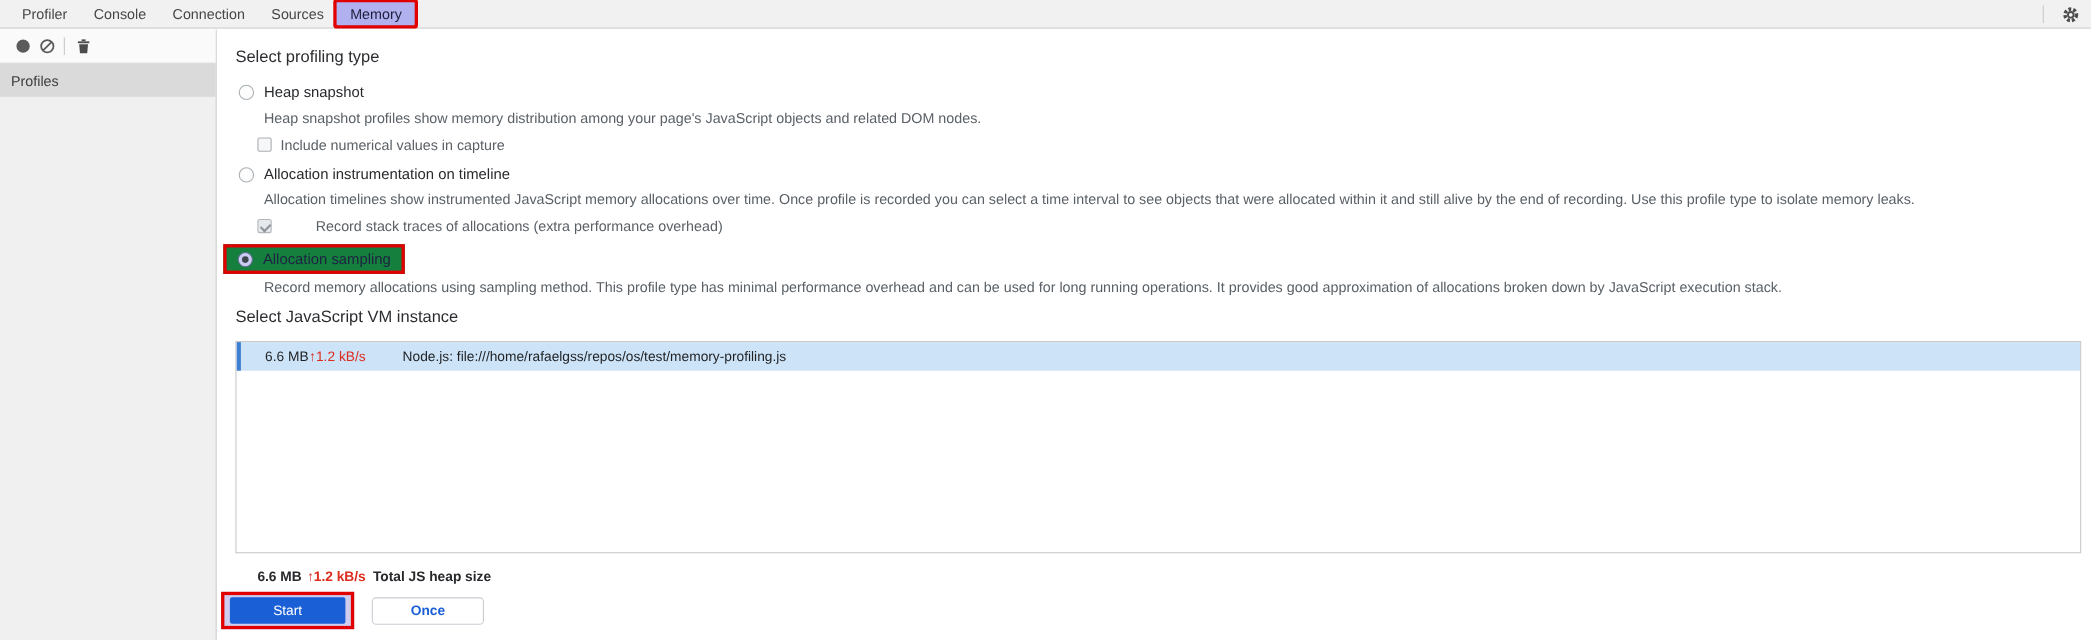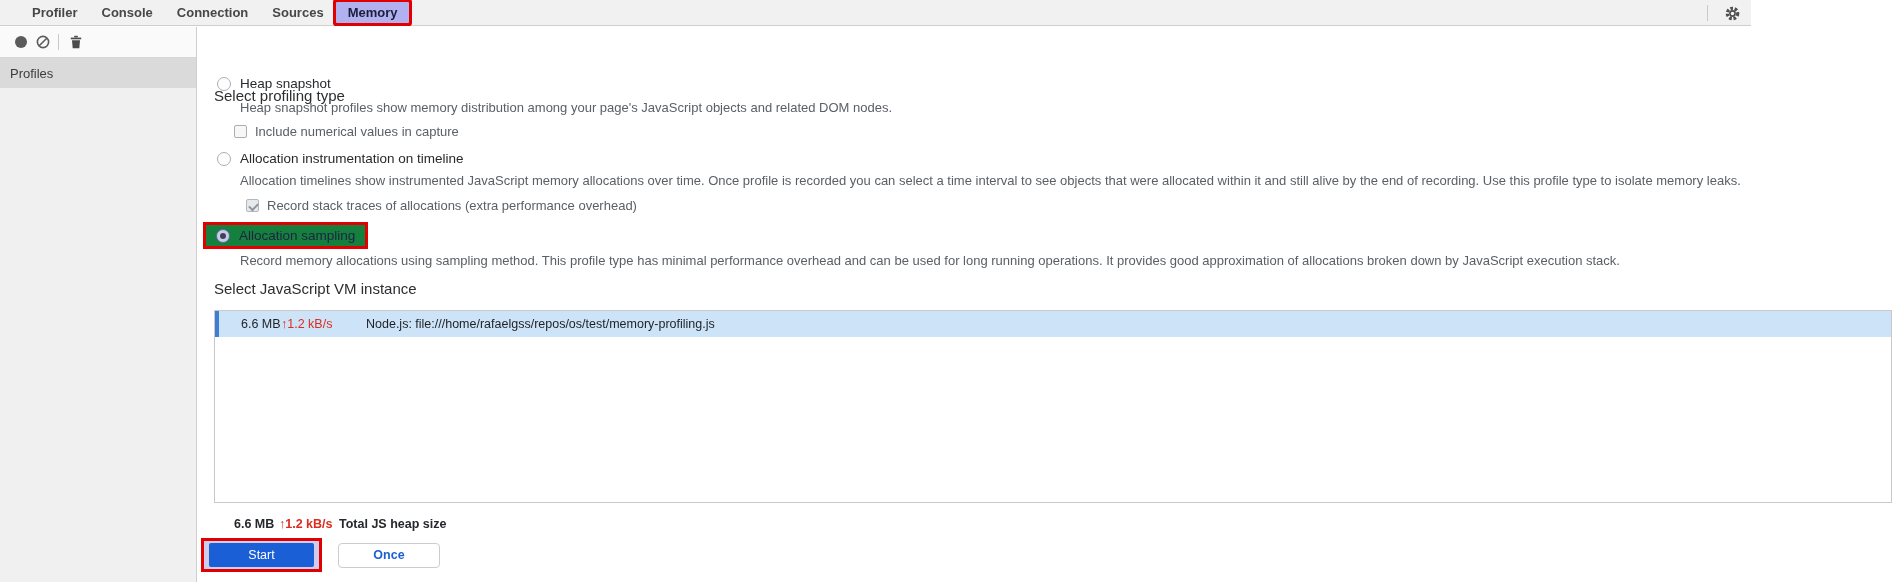--- a/index.html
+++ b/index.html
@@ -1,22 +1,22 @@
 <!DOCTYPE html>
 <html><head>
 <meta charset="utf-8">
 <style>
   * { margin:0; padding:0; box-sizing:border-box; }
   html,body { width:1901px; height:582px; }
   body { font-family:"Liberation Sans", sans-serif; background:#fff; overflow:hidden; position:relative; }
 
   
-  .tabbar { position:absolute; left:0; top:0; width:1751px; height:26px;
+  .tabbar { position:absolute; left:0; top:0; width:1901px; height:26px;
             background:#f2f1f1; border-bottom:1px solid #cfcfcf;
-            display:flex; align-items:center; padding-left:20px; z-index:5;font-weight:bold; }
+            display:flex; align-items:center; padding-left:8px; z-index:5; }
   .tab { font-size:13px; color:#474747; padding:3px 12px; cursor:default; white-space:nowrap; }
   .tab.highlighted { background:#b0b1ee; color:#1d1d3a;
                      box-shadow:0 0 0 3px #e00000; border-radius:1px; }
   .tabbar-right { position:absolute; right:8px; top:0; height:26px; display:flex; align-items:center; }
   .vdiv { width:1px; height:16px; background:#c9c9c9; margin-right:13px; }
 
   
   .left-panel { position:absolute; left:0; top:27px; width:197px; bottom:0;
                 background:#f1f0f0; border-right:1px solid #cfcfcf; }
   .toolbar { height:31px; background:#fafafa; border-bottom:1px solid #d6d6d6;
@@ -118,38 +118,38 @@
       </svg>
     </span>
   </div>
   <div class="profiles-row">
     <span>Profiles</span>
   </div>
 </div>
 
 <div class="main">
 
-  <div class="abs h-section" style="left:16px; top:16px;margin-top:44px;">Select profiling type</div>
+  <div class="abs h-section" style="left:16px; top:16px;">Select profiling type</div>
 
   <div class="abs opt-row" style="left:19px; top:49px;text-align:center;">
     <span class="radio"></span>
     <span class="opt-label">Heap snapshot</span>
   </div>
   <div class="abs desc" style="left:42px; top:73px;">Heap snapshot profiles show memory distribution among your page's JavaScript objects and related DOM nodes.</div>
   <div class="abs cb-row" style="left:36px; top:97px;">
     <span class="checkbox"></span>
     <span class="cb-label">Include numerical values in capture</span>
   </div>
 
   <div class="abs opt-row" style="left:19px; top:124px;">
     <span class="radio"></span>
     <span class="opt-label">Allocation instrumentation on timeline</span>
   </div>
   <div class="abs desc" style="left:42px; top:146px;">Allocation timelines show instrumented JavaScript memory allocations over time. Once profile is recorded you can select a time interval to see objects that were allocated within it and still alive by the end of recording. Use this profile type to isolate memory leaks.</div>
-  <div class="abs cb-row" style="left:48px; top:171px;">
+  <div class="abs cb-row" style="left:36px; top:171px;gap:32px;">
     <span class="checkbox checked"></span>
     <span class="cb-label">Record stack traces of allocations (extra performance overhead)</span>
   </div>
 
   <div class="abs annot" style="left:5px; top:195px;">
     <div class="opt-row">
       <span class="radio checked"></span>
       <span class="opt-label">Allocation sampling</span>
     </div>
   </div>

